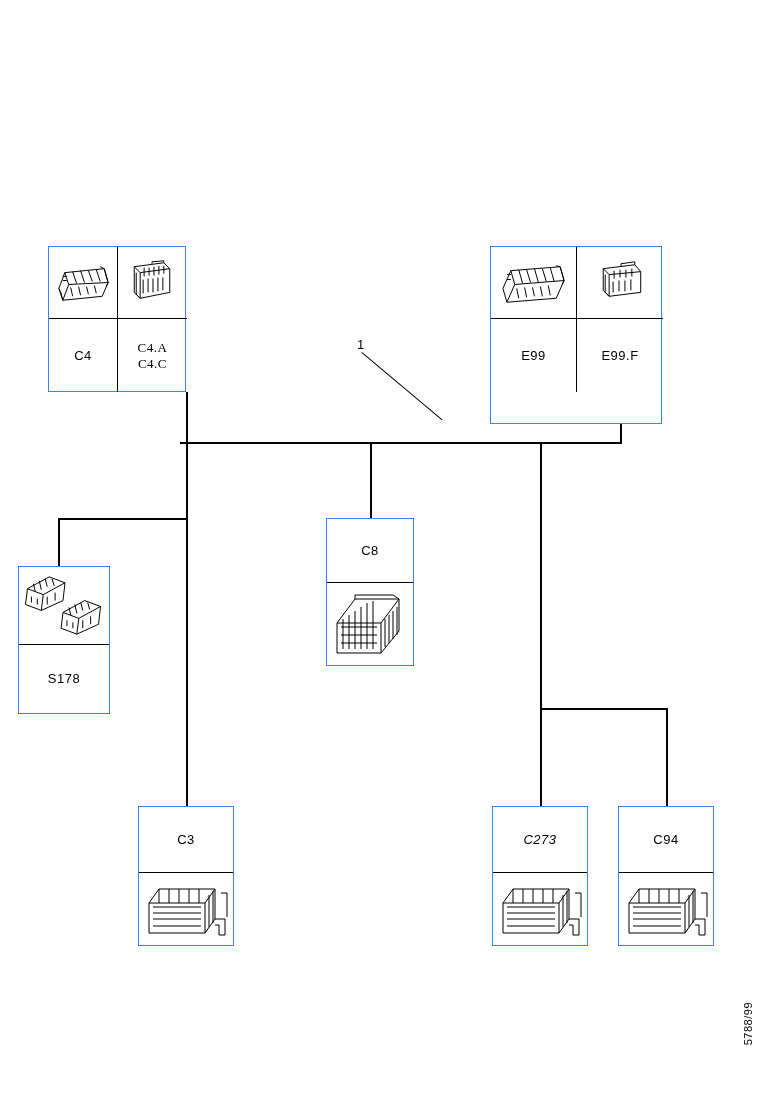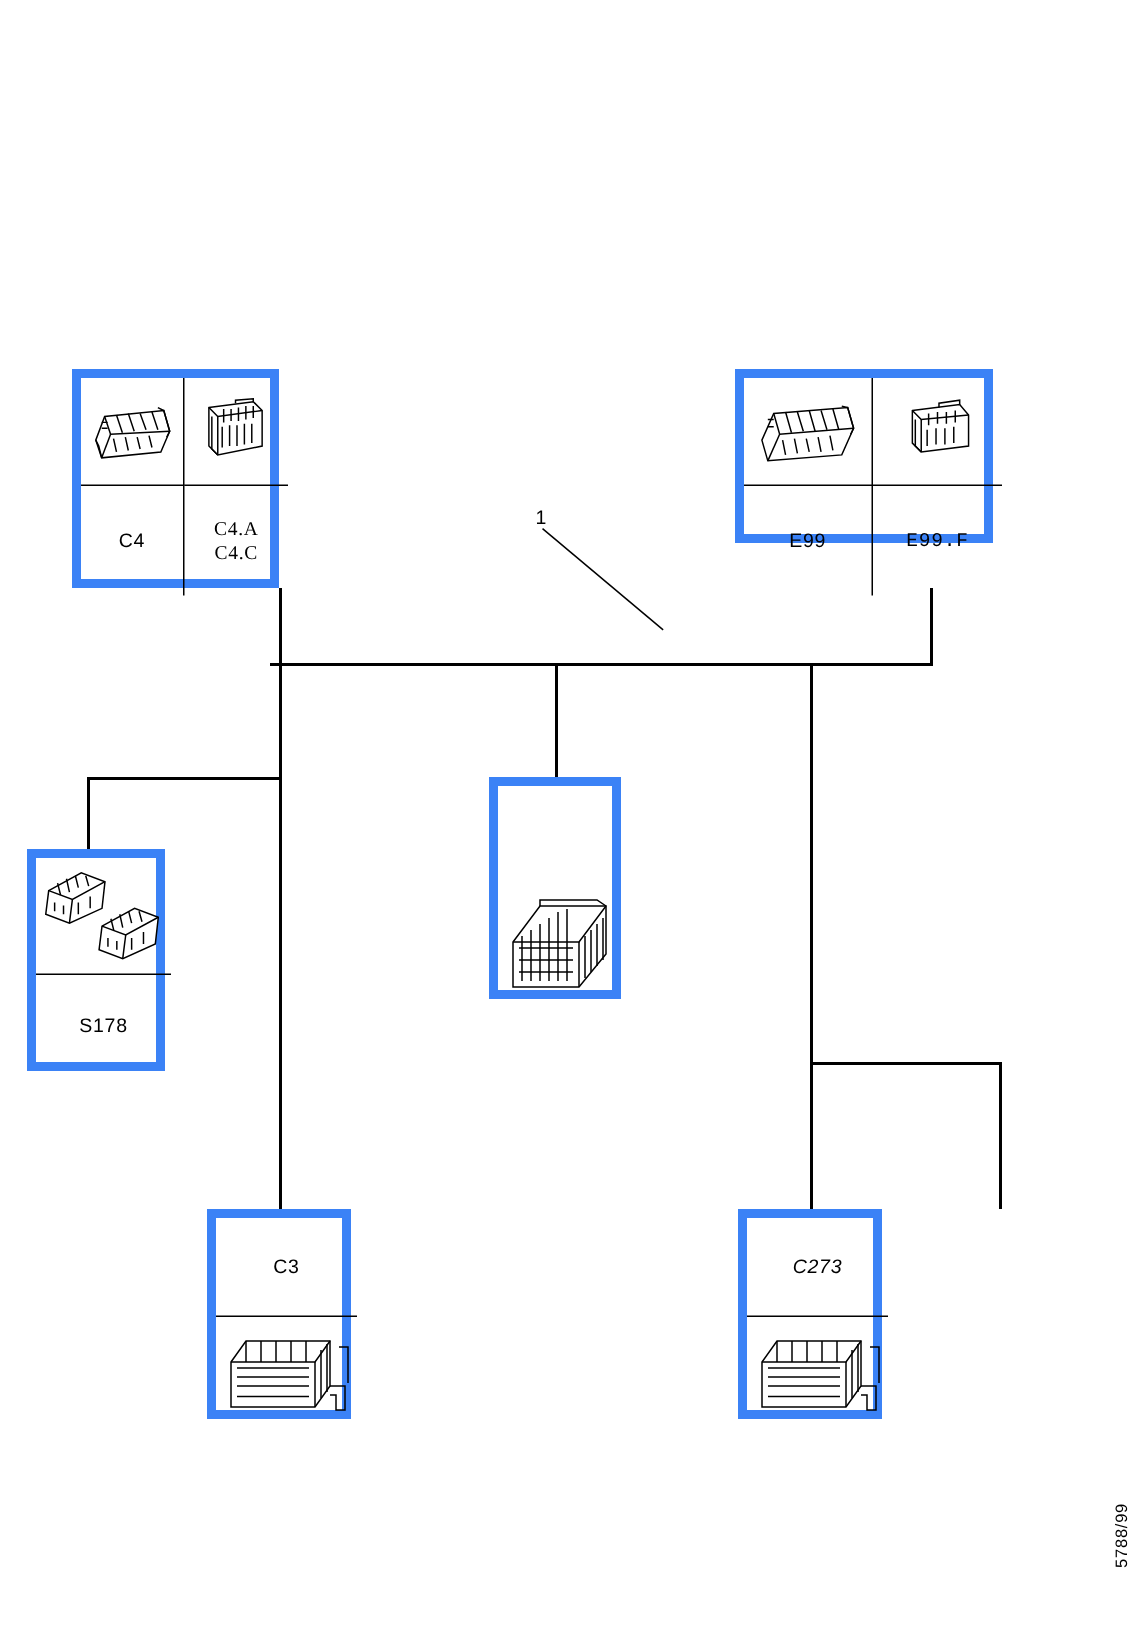--- a/index.html
+++ b/index.html
@@ -12,21 +12,21 @@
   }
   #page {
     position: relative;
     width: 764px;
     height: 1100px;
     background: #ffffff;
     overflow: hidden;
   }
   .node {
     position: absolute;
-    border: 6px solid #3b82f6;
+    border: 1px solid #3b82f6;
     background: #fff;
     box-sizing: border-box;
   }
   .cell {
     position: relative;
     box-sizing: border-box;
     overflow: hidden;
   }
   .cell.divider-bottom { border-bottom: 1px solid #000; }
   .cell.divider-right  { border-right: 1px solid #000; }
@@ -141,21 +141,21 @@
       </div>
     </div>
     <div class="cell" style="position:absolute; left:69px; top:72px; width:69px; height:73px;font-family:Liberation Serif, serif;">
       <div class="label-wrap">
         <div class="label">C4.A</div>
         <div class="label">C4.C</div>
       </div>
     </div>
   </div>
 
-  <div class="node" style="left:490px; top:246px; width:172px; height:116px;padding-left:36px;">
+  <div class="node" style="left:490px; top:246px; width:172px; height:178px;padding-left:36px;">
     <div class="cell divider-right divider-bottom" style="position:absolute; left:0; top:0; width:86px; height:72px;">
       <div class="art">
         <svg viewBox="0 0 86 72" preserveAspectRatio="xMidYMid meet">
           <g fill="none" stroke="#000" stroke-width="1">
             <path d="M12 42 L20 24 L70 20 L74 34 L66 52 L16 56 Z" fill="#fff"></path>
             <path d="M20 24 L24 38 L74 34"></path>
             <path d="M24 38 L16 56"></path>
             <path d="M28 23 L32 37 M36 23 L40 36 M44 22 L48 36 M52 22 L56 35 M60 21 L64 35"></path>
             <path d="M26 42 L28 52 M34 41 L36 51 M42 41 L44 50 M50 40 L52 50 M58 39 L60 49"></path>
             <path d="M16 28 L20 28 M16 33 L20 33"></path>
@@ -177,21 +177,21 @@
             <path d="M28 28 L28 46 L32 50"></path>
           </g>
         </svg>
       </div>
     </div>
     <div class="cell divider-right" style="position:absolute; left:0; top:72px; width:86px; height:73px;">
       <div class="label-wrap">
         <div class="label">E99</div>
       </div>
     </div>
-    <div class="cell" style="position:absolute; left:86px; top:72px; width:86px; height:73px;font-family:Liberation Mono, monospace;">
+    <div class="cell" style="position:absolute; left:86px; top:72px; width:86px; height:73px;">
       <div class="label-wrap">
         <div class="label">E99.F</div>
       </div>
     </div>
   </div>
 
   <div class="node" style="left:18px; top:566px; width:92px; height:148px;padding-left:36px;">
     <div class="cell divider-bottom" style="position:absolute; left:0; top:0; width:90px; height:78px;">
       <div class="art">
         <svg viewBox="0 0 90 78" preserveAspectRatio="xMidYMid meet">
@@ -211,20 +211,25 @@
       </div>
     </div>
     <div class="cell" style="position:absolute; left:0; top:78px; width:90px; height:68px;">
       <div class="label-wrap">
         <div class="label">S178</div>
       </div>
     </div>
   </div>
 
   <div class="node" style="left:326px; top:518px; width:88px; height:148px;">
+    <div class="cell divider-bottom" style="position:absolute; left:0; top:0; width:86px; height:64px;">
+      <div class="label-wrap">
+        <div class="label">C8</div>
+      </div>
+    </div>
     <div class="cell" style="position:absolute; left:0; top:64px; width:86px; height:82px;">
       <div class="art">
         <svg viewBox="0 0 86 82" preserveAspectRatio="xMidYMid meet">
           <g fill="none" stroke="#000" stroke-width="1">
             <path d="M10 40 L28 16 L72 16 L72 48 L54 70 L10 70 Z" fill="#fff"></path>
             <path d="M10 40 L54 40 L72 16"></path>
             <path d="M54 40 L54 70"></path>
             <path d="M16 36 L16 66 M22 32 L22 66 M28 28 L28 66 M34 24 L34 66 M40 20 L40 66 M46 18 L46 66"></path>
             <path d="M58 36 L58 64 M62 32 L62 60 M66 28 L66 56 M70 24 L70 52"></path>
             <path d="M14 44 L50 44 M14 52 L50 52 M14 60 L50 60"></path>
@@ -276,16 +281,39 @@
             <path d="M20 16 L20 30 M30 16 L30 30 M40 16 L40 30 M50 16 L50 30 M60 16 L60 30"></path>
             <path d="M70 22 L70 54 M74 18 L74 50"></path>
             <path d="M76 46 L86 46 L86 62 L80 62 L80 52 L76 52"></path>
             <path d="M82 20 L88 20 L88 44"></path>
           </g>
         </svg>
       </div>
     </div>
   </div>
 
+  <div class="node" style="left:618px; top:806px; width:96px; height:140px;">
+    <div class="cell divider-bottom" style="position:absolute; left:0; top:0; width:94px; height:66px;">
+      <div class="label-wrap">
+        <div class="label">C94</div>
+      </div>
+    </div>
+    <div class="cell" style="position:absolute; left:0; top:66px; width:94px; height:72px;">
+      <div class="art">
+        <svg viewBox="0 0 94 72" preserveAspectRatio="xMidYMid meet">
+          <g fill="none" stroke="#000" stroke-width="1">
+            <path d="M10 30 L20 16 L76 16 L76 46 L66 60 L10 60 Z" fill="#fff"></path>
+            <path d="M10 30 L66 30 L76 16"></path>
+            <path d="M66 30 L66 60"></path>
+            <path d="M14 34 L62 34 M14 40 L62 40 M14 46 L62 46 M14 53 L62 53"></path>
+            <path d="M20 16 L20 30 M30 16 L30 30 M40 16 L40 30 M50 16 L50 30 M60 16 L60 30"></path>
+            <path d="M70 22 L70 54 M74 18 L74 50"></path>
+            <path d="M76 46 L86 46 L86 62 L80 62 L80 52 L76 52"></path>
+            <path d="M82 20 L88 20 L88 44"></path>
+          </g>
+        </svg>
+      </div>
+    </div>
+  </div>
 
   <div class="sidecode" style="left:742px; top:1002px;">5788/99</div>
 
 </div>
 
 </body></html>

